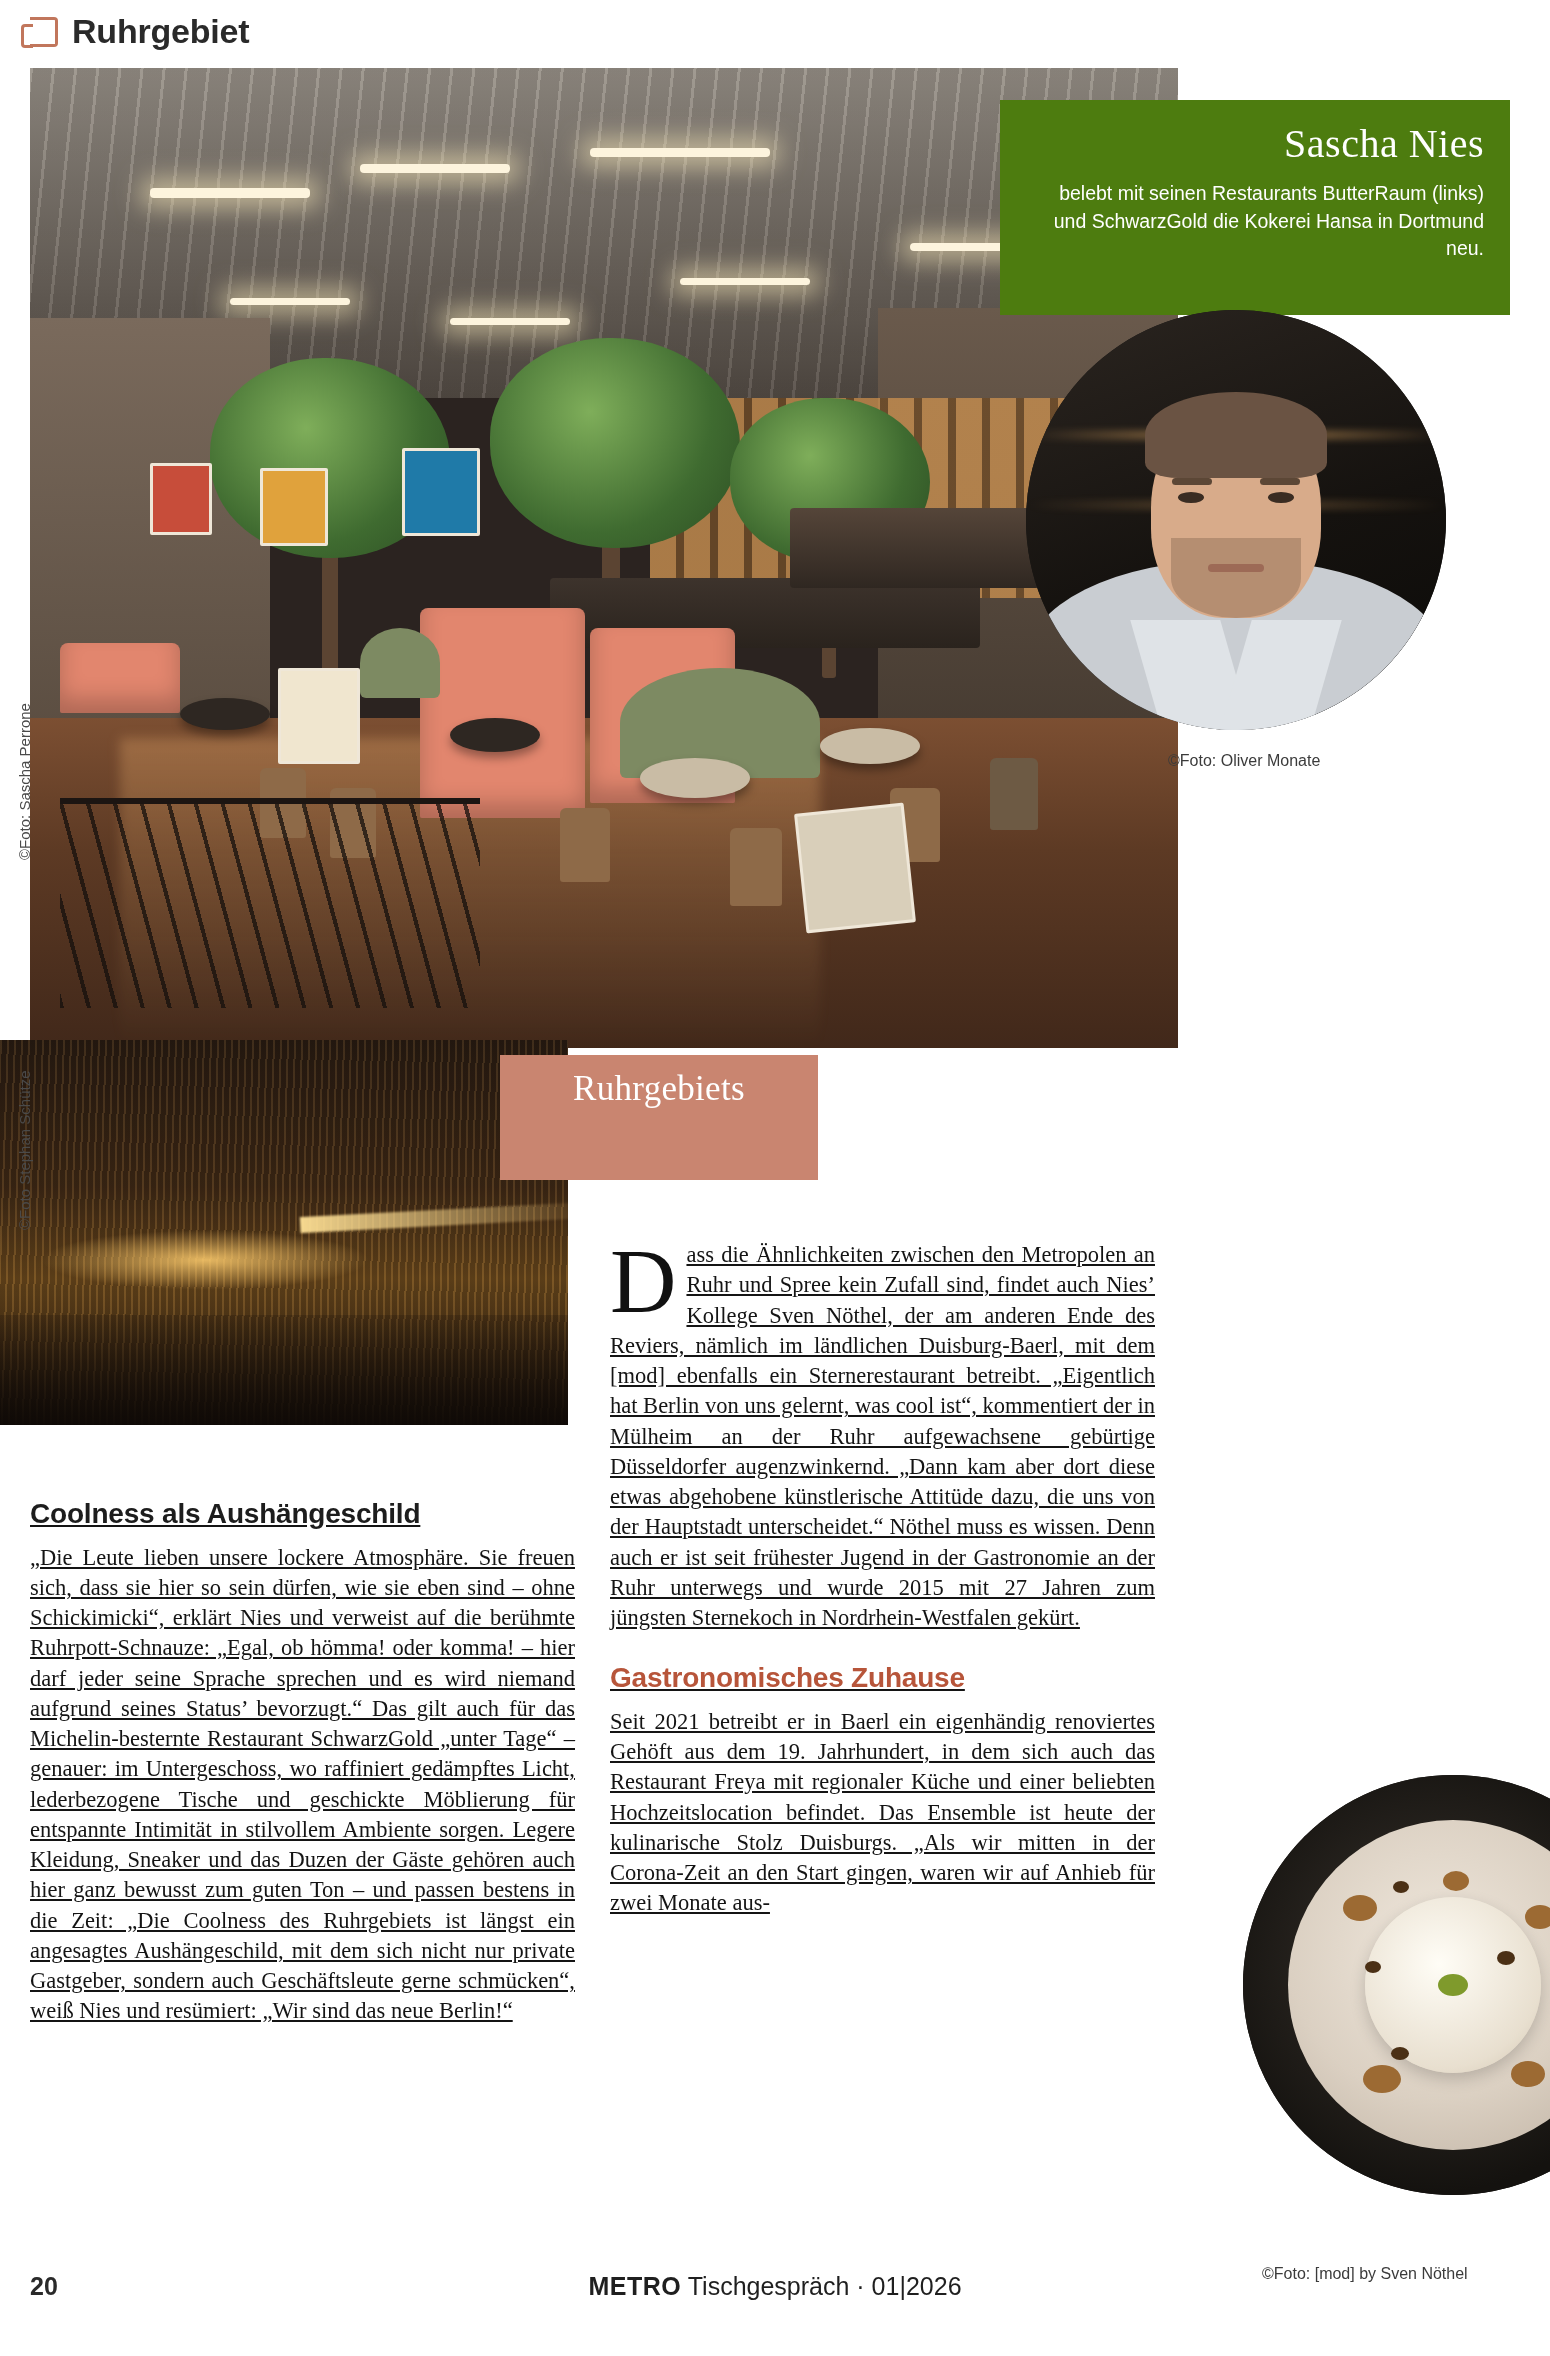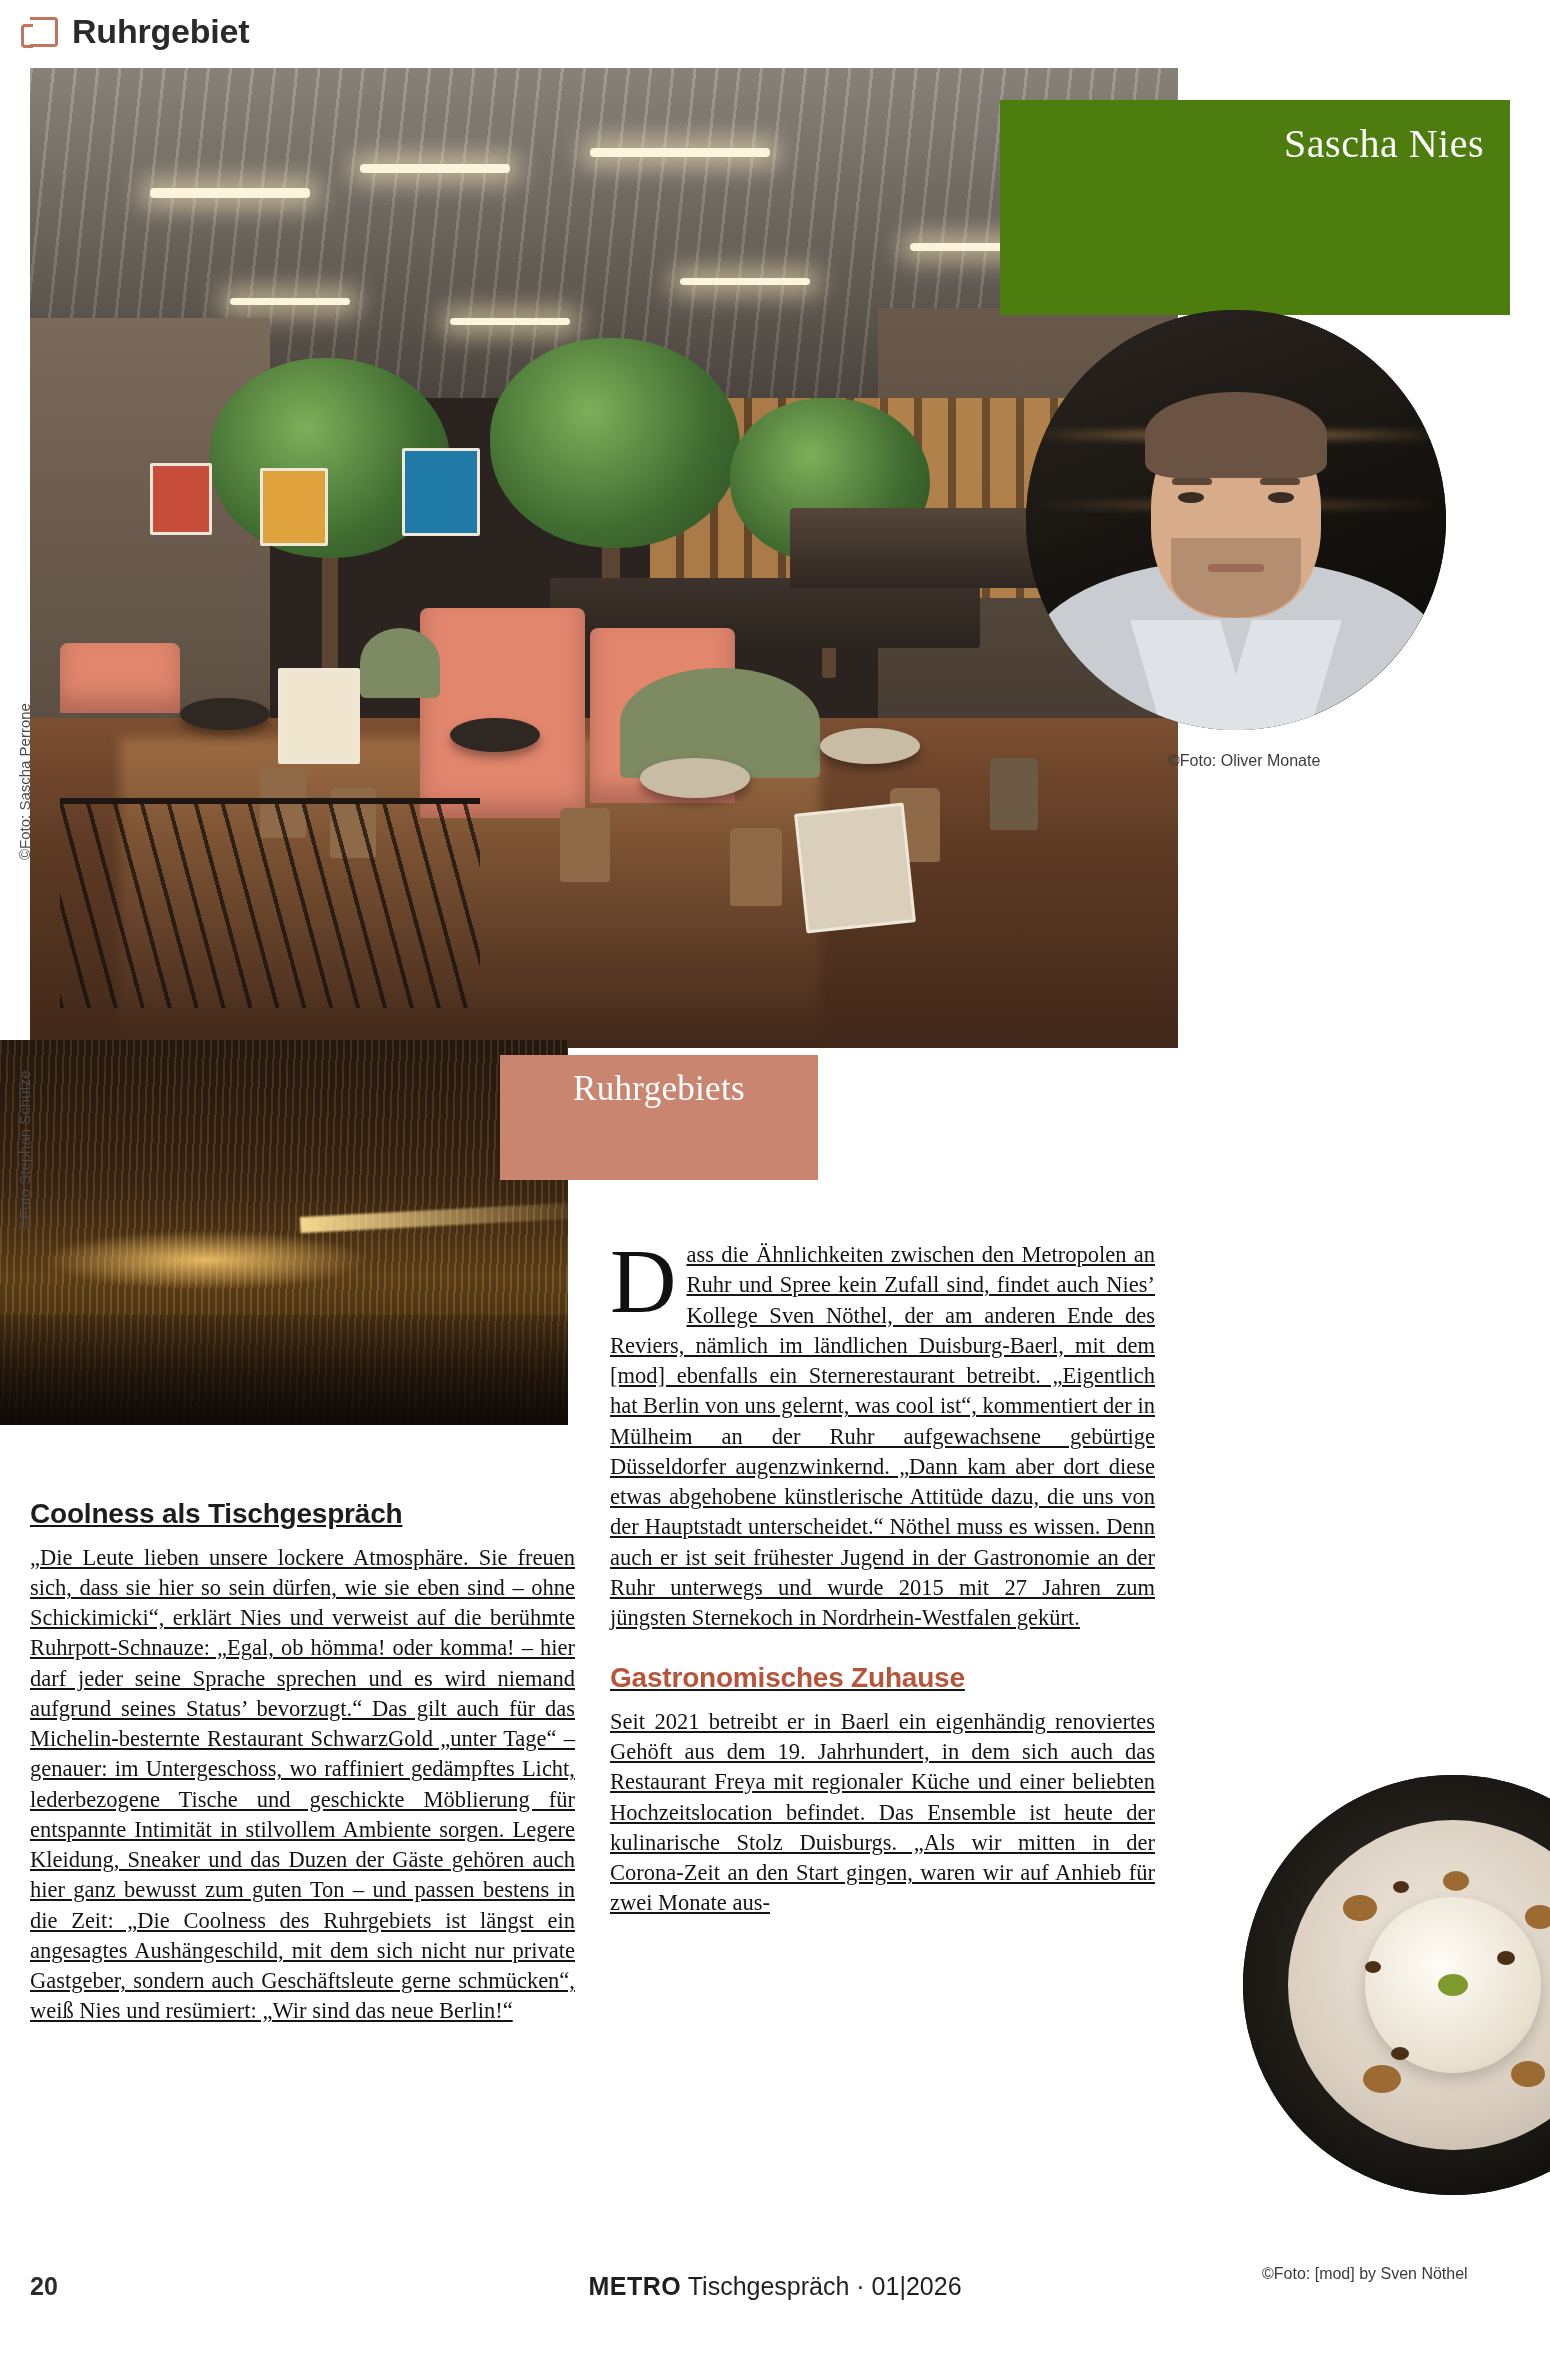--- a/index.html
+++ b/index.html
@@ -441,20 +441,21 @@
   <div class="art" style="left:248px;top:600px;width:82px;height:96px;background:#f0e6cf;"></div>
   <div class="art" style="left:770px;top:740px;width:110px;height:120px;background:#d9cfba;transform:rotate(-6deg);"></div>
 
   <div class="railing"></div>
 </div>
 
 <div class="credit-rot" style="left:16px; top:860px;">©Foto: Sascha Perrone</div>
 
 <div class="nies-box">
   <div class="nies-name">Sascha Nies</div>
+  <div class="nies-desc">belebt mit seinen Restaurants ButterRaum (links) und SchwarzGold die Kokerei Hansa in Dortmund neu.</div>
 </div>
 
 <div class="portrait">
   <div class="bg"></div>
   <div class="bglight"></div>
   <div class="bglight bglight2"></div>
   <div class="shoulders"></div>
   <div class="collarL"></div>
   <div class="collarR"></div>
   <div class="neck"></div>
@@ -476,21 +477,21 @@
   <div class="beam"></div>
   <div class="darkband"></div>
 </div>
 <div class="credit-rot" style="left:16px; top:1230px;">©Foto Stephan Schütze</div>
 
 <div class="sg-box">
   <div class="sg-title">Ruhrgebiets</div>
 </div>
 
 <div class="col col-left">
-  <h2 class="subhead">Coolness als Tischgespräch</h2>
+  <h2 class="subhead">Coolness als Aushängeschild</h2>
   <p>„Die Leute lieben unsere lockere Atmosphäre. Sie freuen sich, dass sie hier so sein dürfen, wie sie eben sind – ohne Schickimicki“, erklärt Nies und verweist auf die berühmte Ruhrpott-Schnauze: „Egal, ob hömma! oder komma! – hier darf jeder seine Sprache sprechen und es wird niemand aufgrund seines Status’ bevorzugt.“ Das gilt auch für das Michelin-besternte Restaurant SchwarzGold „unter Tage“ – genauer: im Untergeschoss, wo raffiniert gedämpftes Licht, lederbezogene Tische und geschickte Möblierung für entspannte Intimität in stilvollem Ambiente sorgen. Legere Kleidung, Sneaker und das Duzen der Gäste gehören auch hier ganz bewusst zum guten Ton – und passen bestens in die Zeit: „Die Coolness des Ruhrgebiets ist längst ein angesagtes Aushängeschild, mit dem sich nicht nur private Gastgeber, sondern auch Geschäftsleute gerne schmücken“, weiß Nies und resümiert: „Wir sind das neue Berlin!“</p>
 </div>
 
 <div class="col col-right">
   <p class="dropcap">Dass die Ähnlichkeiten zwischen den Metropolen an Ruhr und Spree kein Zufall sind, findet auch Nies’ Kollege Sven Nöthel, der am anderen Ende des Reviers, nämlich im ländlichen Duisburg-Baerl, mit dem [mod] ebenfalls ein Sternerestaurant betreibt. „Eigentlich hat Berlin von uns gelernt, was cool ist“, kommentiert der in Mülheim an der Ruhr aufgewachsene gebürtige Düsseldorfer augenzwinkernd. „Dann kam aber dort diese etwas abgehobene künstlerische Attitüde dazu, die uns von der Hauptstadt unterscheidet.“ Nöthel muss es wissen. Denn auch er ist seit frühester Jugend in der Gastronomie an der Ruhr unterwegs und wurde 2015 mit 27 Jahren zum jüngsten Sternekoch in Nordrhein-Westfalen gekürt.</p>
   <div class="gap"></div>
   <h2 class="subhead accent">Gastronomisches Zuhause</h2>
   <p>Seit 2021 betreibt er in Baerl ein eigenhändig renoviertes Gehöft aus dem 19. Jahrhundert, in dem sich auch das Restaurant Freya mit regionaler Küche und einer beliebten Hochzeitslocation befindet. Das Ensemble ist heute der kulinarische Stolz Duisburgs. „Als wir mitten in der Corona-Zeit an den Start gingen, waren wir auf Anhieb für zwei Monate aus-</p>
 </div>
 

